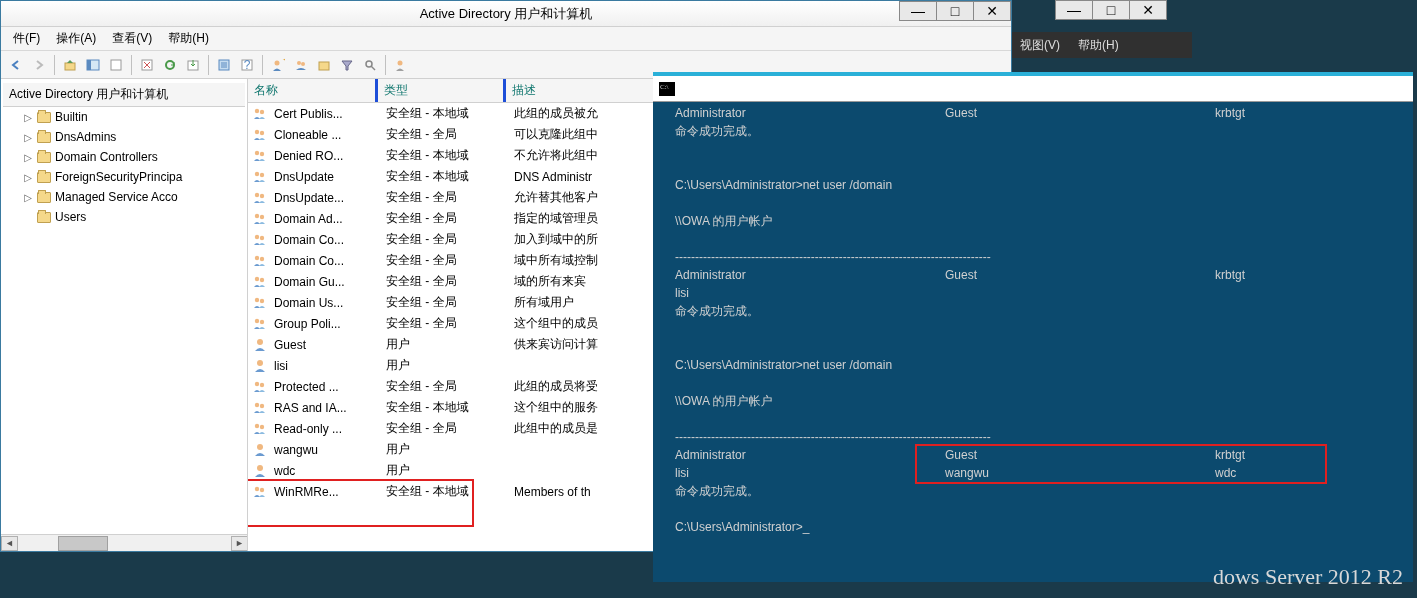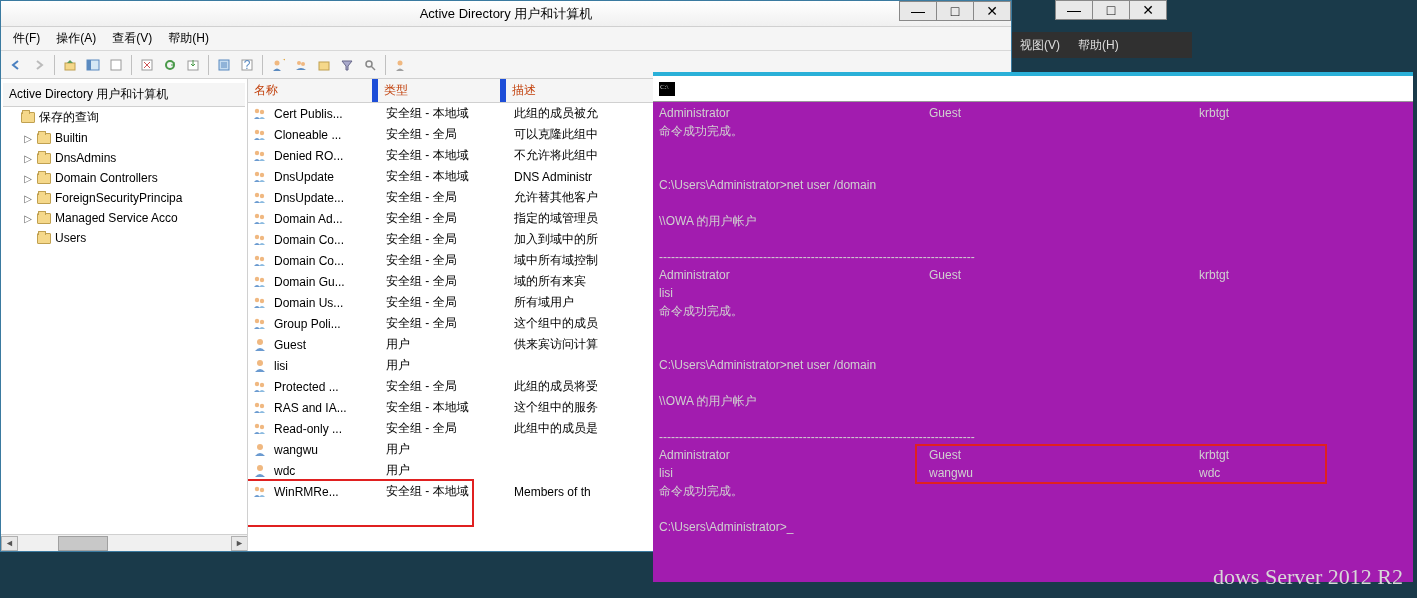--- a/index.html
+++ b/index.html
@@ -17,41 +17,41 @@
 .body{display:flex;height:calc(100% - 78px)}
 .tree{width:247px;border-right:1px solid #d0d0d0;padding:4px 2px;overflow:hidden;position:relative}
 .tree-header{background:#f5f5f5;border-bottom:1px solid #d0d0d0;padding:3px 6px;color:#000}
 .tree-item{display:flex;align-items:center;padding:2px 2px;cursor:default;white-space:nowrap;overflow:hidden}
 .tree-item .exp{width:10px;font-size:10px;color:#666;text-align:center}
 .tree-item .ico{width:16px;height:16px;margin:0 3px;display:inline-flex;align-items:center;justify-content:center}
 .folder{background:#f5d88a;border:1px solid #c0a050;width:14px;height:11px;border-radius:1px;position:relative}
 .folder::before{content:"";position:absolute;top:-3px;left:0;width:6px;height:3px;background:#f5d88a;border:1px solid #c0a050;border-bottom:none;border-radius:1px 1px 0 0}
 .list{flex:1;overflow:hidden;position:relative}
 .list-header{display:flex;background:#f5f5f5;border-bottom:1px solid #d0d0d0}
-.list-header .col{padding:3px 6px;border-right:6px solid #1d4ed8;color:#c2410c}
+.list-header .col{padding:3px 6px;border-right:3px solid #1d4ed8;color:#0f766e}
 .col-name{width:130px}
 .col-type{width:128px}
 .col-desc{flex:1}
 .list-body{overflow:hidden}
 .list-row{display:flex;align-items:center;padding:1px 0;cursor:default;white-space:nowrap}
 .list-row .cell{padding:1px 6px;overflow:hidden;text-overflow:ellipsis}
 .grp-ico,.usr-ico{width:16px;height:16px;margin-left:4px;display:inline-flex;align-items:center;justify-content:center;flex-shrink:0}
 .redbox{border:2px solid #e02020;position:absolute}
 .hsb{position:absolute;bottom:0;left:0;height:17px;background:#f0f0f0;border-top:1px solid #d0d0d0;display:flex;align-items:center}
 .hsb .thumb{height:15px;background:#c8c8c8;border:1px solid #a0a0a0}
 .hsb .arr{width:17px;height:15px;background:#e8e8e8;border:1px solid #b0b0b0;display:flex;align-items:center;justify-content:center;font-size:9px;color:#555}
 .bg-winbtns{position:absolute;right:250px;top:0;display:flex}
 .bg-menubar{position:absolute;left:1012px;top:32px;width:180px;height:26px;background:#303030;display:flex;align-items:center;color:#ddd;padding:0 8px;gap:18px}
 
 .cmd-window{position:absolute;left:653px;top:72px;width:760px;height:510px;background:#000;border-top:4px solid #2ab0d8}
 .cmd-title{height:26px;background:#fff;display:flex;align-items:center;padding:0 6px;border-bottom:1px solid #999}
 .cmd-title .ico{width:16px;height:14px;background:#000;margin-right:8px;position:relative}
 .cmd-title .ico::after{content:"C:\\";color:#ccc;font-size:7px;position:absolute;left:1px;top:1px;font-family:Consolas}
 .cmd-title .txt{flex:1;text-align:center;font-size:13px}
-.cmd-body{background:#a21caf;color:#d0d0d0;font-family:"NSimSun","SimSun",Consolas,monospace;font-size:14px;padding:2px 6px;line-height:18px;white-space:pre;height:calc(100% - 26px);overflow:hidden}
+.cmd-body{background:#0c4a6e;color:#d0d0d0;font-family:"NSimSun","SimSun",Consolas,monospace;font-size:14px;padding:2px 22px;line-height:18px;white-space:pre;height:calc(100% - 26px);overflow:hidden}
 .cmd-body .row{display:flex}
 .cmd-body .c1{width:270px}
 .cmd-body .c2{width:270px}
 .watermark{position:absolute;right:14px;bottom:8px;color:#d8d8d8;font-size:22px;font-family:"Segoe UI";font-weight:300}
 
 svg{display:block}
 </style>
 </head>
 <body>
 
@@ -178,27 +178,20 @@
           <circle cx="6" cy="5" r="2.5" fill="#f0b880"></circle>
           <path d="M2 13 Q6 8 10 13" fill="#a0a0a0"></path>
         </svg>
       </div>
   </div>
 
   <div class="body">
     <div class="tree">
       <div class="tree-header">Active Directory 用户和计算机</div>
       <div id="tree-items">
-          <div class="tree-item" style="padding-left: 4px;">
-            <span class="exp"></span>
-            <span class="ico">
-              <span class="folder"></span>
-            </span>
-            <span>保存的查询</span>
-          </div>
           <div class="tree-item" style="padding-left: 20px;">
             <span class="exp">▷</span>
             <span class="ico">
               <span class="folder"></span>
             </span>
             <span>Builtin</span>
           </div>
           <div class="tree-item" style="padding-left: 20px;">
             <span class="exp">▷</span>
             <span class="ico">

